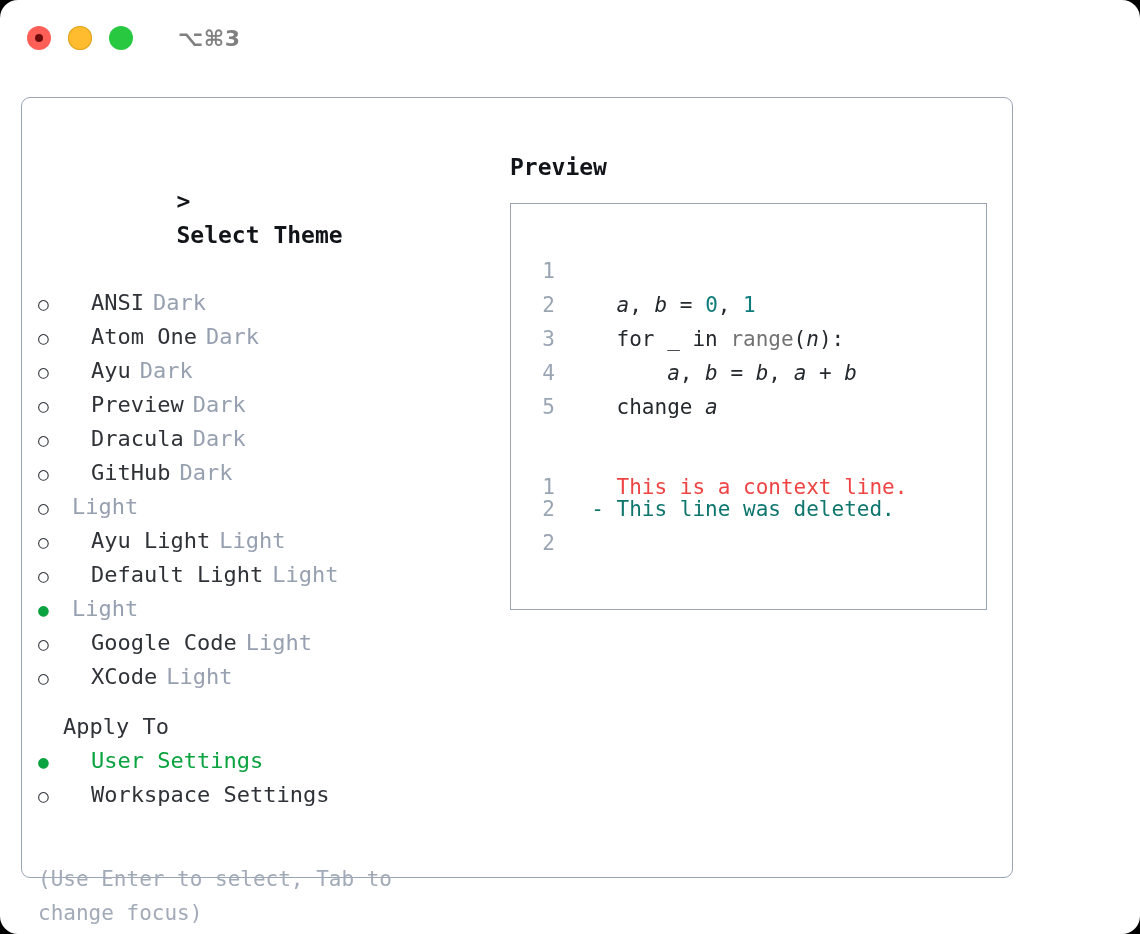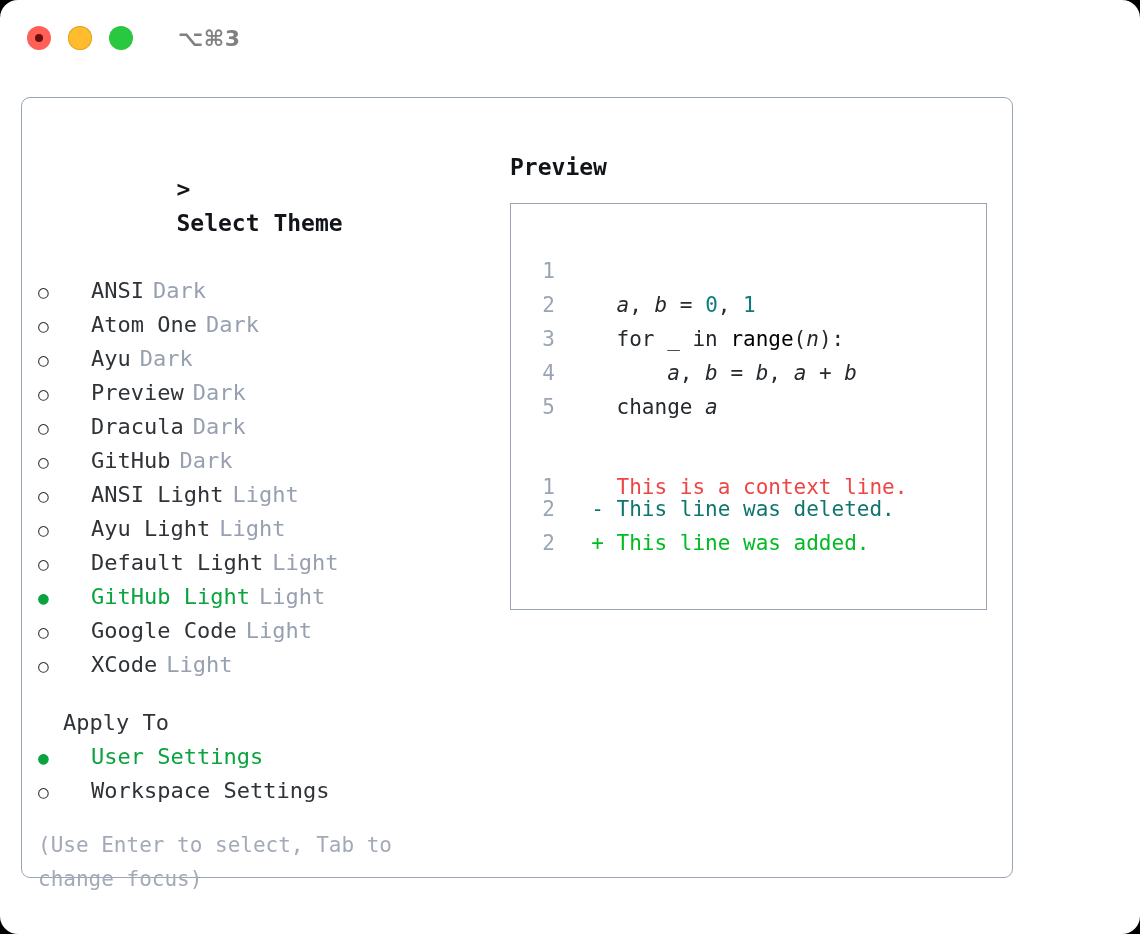--- a/index.html
+++ b/index.html
@@ -88,21 +88,21 @@
     position: absolute;
     left: 0; top: 0;
     width: 100%;
     height: 100%;
   }
 
   
   .left-pane {
     position: absolute;
     left: 16px;
-    top: 40px;
+    top: 52px;
     width: 440px;
   }
 
   .section-title {
     font-size: 23px;
     font-weight: 700;
     color: #111418;
     line-height: 34px;
     white-space: pre;
   }
@@ -127,31 +127,31 @@
   }
   .marker.on { color: #0aa33f; }
   .opt-label { color: #2f3338; margin-left: 28px; }
   .opt-row.selected .opt-label { color: #0aa33f; }
   .opt-tag {
     color: #97a0b0;
     margin-left: 9px;
   }
 
   .subhead {
-    margin-top: 24px;
+    margin-top: 16px;
     height: 34px;
     line-height: 34px;
     font-size: 22px;
     color: #2f3338;
     padding-left: 25px;
     white-space: pre;
   }
 
   .hint {
-    margin-top: 20px;
+    margin-top: 50px;
     font-size: 21px;
     line-height: 34px;
     color: #a2aab8;
     width: 410px;
     white-space: pre-wrap;
   }
 
   
   .right-pane {
     position: absolute;
@@ -188,21 +188,21 @@
     flex: 0 0 26px;
     text-align: right;
     color: #9aa5b4;
     margin-right: 11px;
   }
   .code-text { color: #24292e; }
   .code-gap { height: 34px; }
 
   .tok-fn   { color: #b31d28; }
   .tok-num  { color: #0f7c7c; }
-  .tok-call { color: #000000; }
+  .tok-call { color: #737373; }
   .tok-var  { font-style: italic; }
 
   .diff-ctx { color: #ef4444; margin-top: 12px; }
   .diff-del { color: #0f766e; }
   .diff-add { color: #00bb22; }
 </style>
 </head>
 <body>
 
 <div class="window">
@@ -226,24 +226,24 @@
           <span>Select Theme</span>
         </div>
 
         <div id="theme-list">
             <div class="opt-row"><span class="marker">○</span><span class="opt-label">ANSI</span><span class="opt-tag">Dark</span></div>
             <div class="opt-row"><span class="marker">○</span><span class="opt-label">Atom One</span><span class="opt-tag">Dark</span></div>
             <div class="opt-row"><span class="marker">○</span><span class="opt-label">Ayu</span><span class="opt-tag">Dark</span></div>
             <div class="opt-row"><span class="marker">○</span><span class="opt-label">Preview</span><span class="opt-tag">Dark</span></div>
             <div class="opt-row"><span class="marker">○</span><span class="opt-label">Dracula</span><span class="opt-tag">Dark</span></div>
             <div class="opt-row"><span class="marker">○</span><span class="opt-label">GitHub</span><span class="opt-tag">Dark</span></div>
-            <div class="opt-row"><span class="marker">○</span><span class="opt-label">ANSI Light</span><span class="opt-tag">Light</span></div>
+            <div class="opt-row"><span class="marker">○</span><span class="opt-tag">Light</span></div>
             <div class="opt-row"><span class="marker">○</span><span class="opt-label">Ayu Light</span><span class="opt-tag">Light</span></div>
             <div class="opt-row"><span class="marker">○</span><span class="opt-label">Default Light</span><span class="opt-tag">Light</span></div>
-            <div class="opt-row selected"><span class="marker on">●</span><span class="opt-label">GitHub Light</span><span class="opt-tag">Light</span></div>
+            <div class="opt-row selected"><span class="marker on">●</span><span class="opt-tag">Light</span></div>
             <div class="opt-row"><span class="marker">○</span><span class="opt-label">Google Code</span><span class="opt-tag">Light</span></div>
             <div class="opt-row"><span class="marker">○</span><span class="opt-label">XCode</span><span class="opt-tag">Light</span></div>
           </div>
 
         <div class="subhead">Apply To</div>
 
         <div id="apply-list">
             <div class="opt-row selected"><span class="marker on">●</span><span class="opt-label">User Settings</span></div>
             <div class="opt-row"><span class="marker">○</span><span class="opt-label">Workspace Settings</span></div>
           </div>
@@ -259,20 +259,20 @@
               <div class="code-line"><span class="lineno">1</span></div>
               <div class="code-line"><span class="lineno">2</span><span class="code-text"><span>    </span><span class="tok-var">a</span><span>, </span><span class="tok-var">b</span><span> = </span><span class="tok-num">0</span><span>, </span><span class="tok-num">1</span></span></div>
               <div class="code-line"><span class="lineno">3</span><span class="code-text"><span>    for _ in </span><span class="tok-call">range</span><span>(</span><span class="tok-var">n</span><span>):</span></span></div>
               <div class="code-line"><span class="lineno">4</span><span class="code-text"><span>        </span><span class="tok-var">a</span><span>, </span><span class="tok-var">b</span><span> = </span><span class="tok-var">b</span><span>, </span><span class="tok-var">a</span><span> + </span><span class="tok-var">b</span></span></div>
               <div class="code-line"><span class="lineno">5</span><span class="code-text"><span>    change </span><span class="tok-var">a</span></span></div>
             </div>
           <div class="code-gap"></div>
           <div id="diff-block">
               <div class="code-line"><span class="lineno">1</span><span class="diff-ctx">    This is a context line.</span></div>
               <div class="code-line"><span class="lineno">2</span><span class="diff-del">  - This line was deleted.</span></div>
-              <div class="code-line"><span class="lineno">2</span><span class="diff-add">  + This line was added.</span></div>
+              <div class="code-line"><span class="lineno">2</span></div>
             </div>
         </div>
       </div>
 
     </div>
   </div>
 </div>
 
 </body></html>

